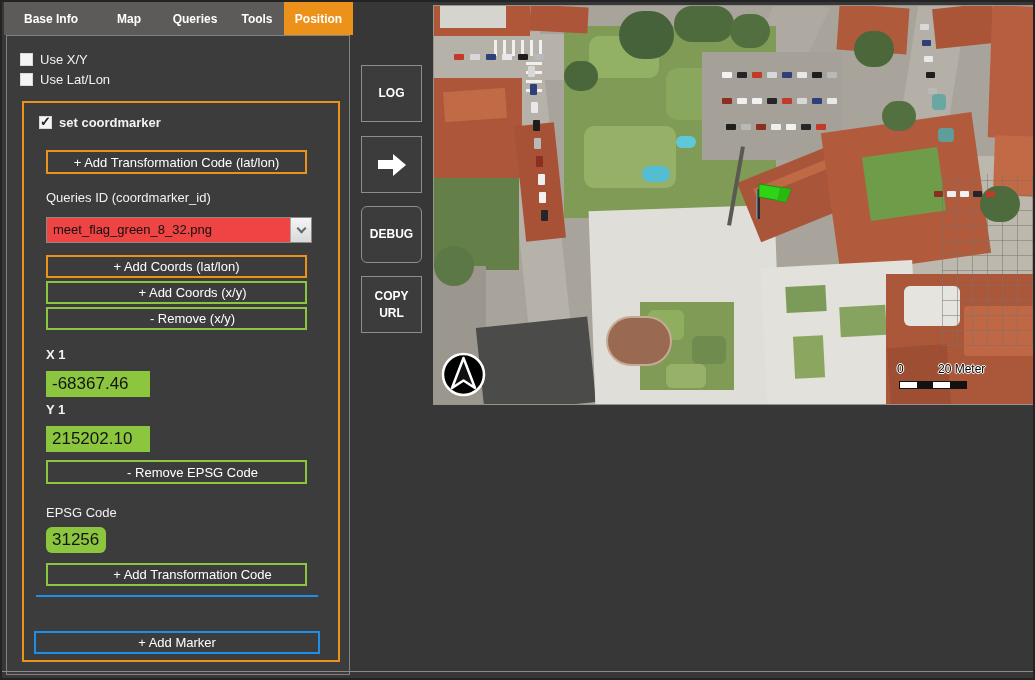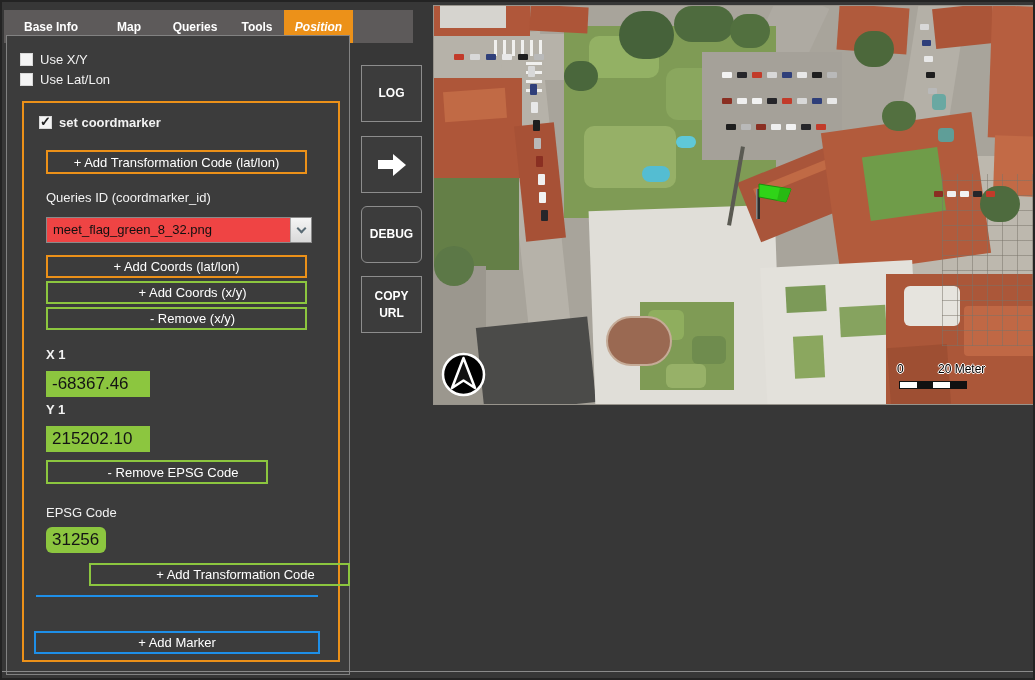--- a/index.html
+++ b/index.html
@@ -1,22 +1,22 @@
 <!DOCTYPE html>
 <html style="--orange: #EC9119; --green: #8CC63F; --blue: #1E8FE8;"><head>
 <meta charset="utf-8">
 <style>
   * { margin:0; padding:0; box-sizing:border-box; }
   html,body { width:1035px; height:680px; background:#2a2a2a; font-family:"Liberation Sans", sans-serif; }
   .app { position:relative; width:1035px; height:680px; background:#373737; border:2px solid #232323; overflow:hidden; }
 
   
-  .tabbar { position:absolute; left:2px; top:8px; width:409px; height:33px; background:#5d5a5a; display:flex; }
+  .tabbar { position:absolute; left:2px; top:0; width:349px; height:33px; background:#5d5a5a; display:flex; }
   .tab { height:33px; display:flex; align-items:center; justify-content:center; color:#fff; font-size:12px; font-weight:600; cursor:pointer; }
-  .tab.active { background:var(--orange);font-style:italic; }
+  .tab.active { background:var(--orange); }
 
   
   .panel { position:absolute; left:4px; top:33px; width:344px; height:640px; background:#3c3c3c; border:1px solid #828282; }
   .chk-row { position:absolute; display:flex; align-items:center; gap:7px; cursor:pointer; }
   .chk { width:13px; height:13px; background:#f4f4f4; border:1px solid #d8d8d8; position:relative; flex:0 0 13px; }
   .chk.checked::after { content:"\2713"; position:absolute; left:0px; top:-3px; font-size:13px; font-weight:700; color:#222; }
   .lbl { color:#f2f2f2; font-size:13px; }
   .lbl.bold { font-weight:700; }
 
   .groupbox { position:absolute; left:15px; top:65px; width:318px; height:561px; border:2px solid var(--orange); }
@@ -112,26 +112,26 @@
       <button class="btn-outline b-orange" style="left:22px; top:152px; width:261px; height:23px;">+ Add Coords (lat/lon)</button>
       <button class="btn-outline b-green" style="left:22px; top:178px; width:261px; height:23px;">+ Add Coords (x/y)</button>
       <button class="btn-outline b-green" style="left:22px; top:204px; width:261px; height:23px;">- Remove (x/y)</button>
 
       <div class="field-label" style="left:22px; top:244px; font-weight:600;">X 1</div>
       <input class="green-input" style="left: 22px; top: 268px; width: 104px; height: 26px;" value="-68367.46">
 
       <div class="field-label" style="left:22px; top:299px; font-weight:600;">Y 1</div>
       <input class="green-input" style="left: 22px; top: 323px; width: 104px; height: 26px;" value="215202.10">
 
-      <button class="btn-outline b-green" style="left:22px; top:357px; width:222px; height:24px;">- Remove EPSG Code</button>
+      <button class="btn-outline b-green" style="left:22px; top:357px; width:261px; height:24px;">- Remove EPSG Code</button>
 
       <div class="field-label" style="left:22px; top:402px;">EPSG Code</div>
       <input class="green-input" style="left: 22px; top: 424px; width: 60px; height: 26px; border-radius: 6px;" value="31256">
 
-      <button class="btn-outline b-green" style="left:22px; top:460px; width:261px; height:23px;margin-left:43px;">+ Add Transformation Code</button>
+      <button class="btn-outline b-green" style="left:22px; top:460px; width:261px; height:23px;">+ Add Transformation Code</button>
 
       <div class="blue-line"></div>
 
       <button class="btn-outline b-blue" style="left:10px; top:528px; width:286px; height:23px;">+ Add Marker</button>
     </div>
   </div>
 
   <button class="toolbtn" style="left:359px; top:63px;">LOG</button>
   <button class="toolbtn" style="left:359px; top:134px;">
     <span class="arrow-icon">

